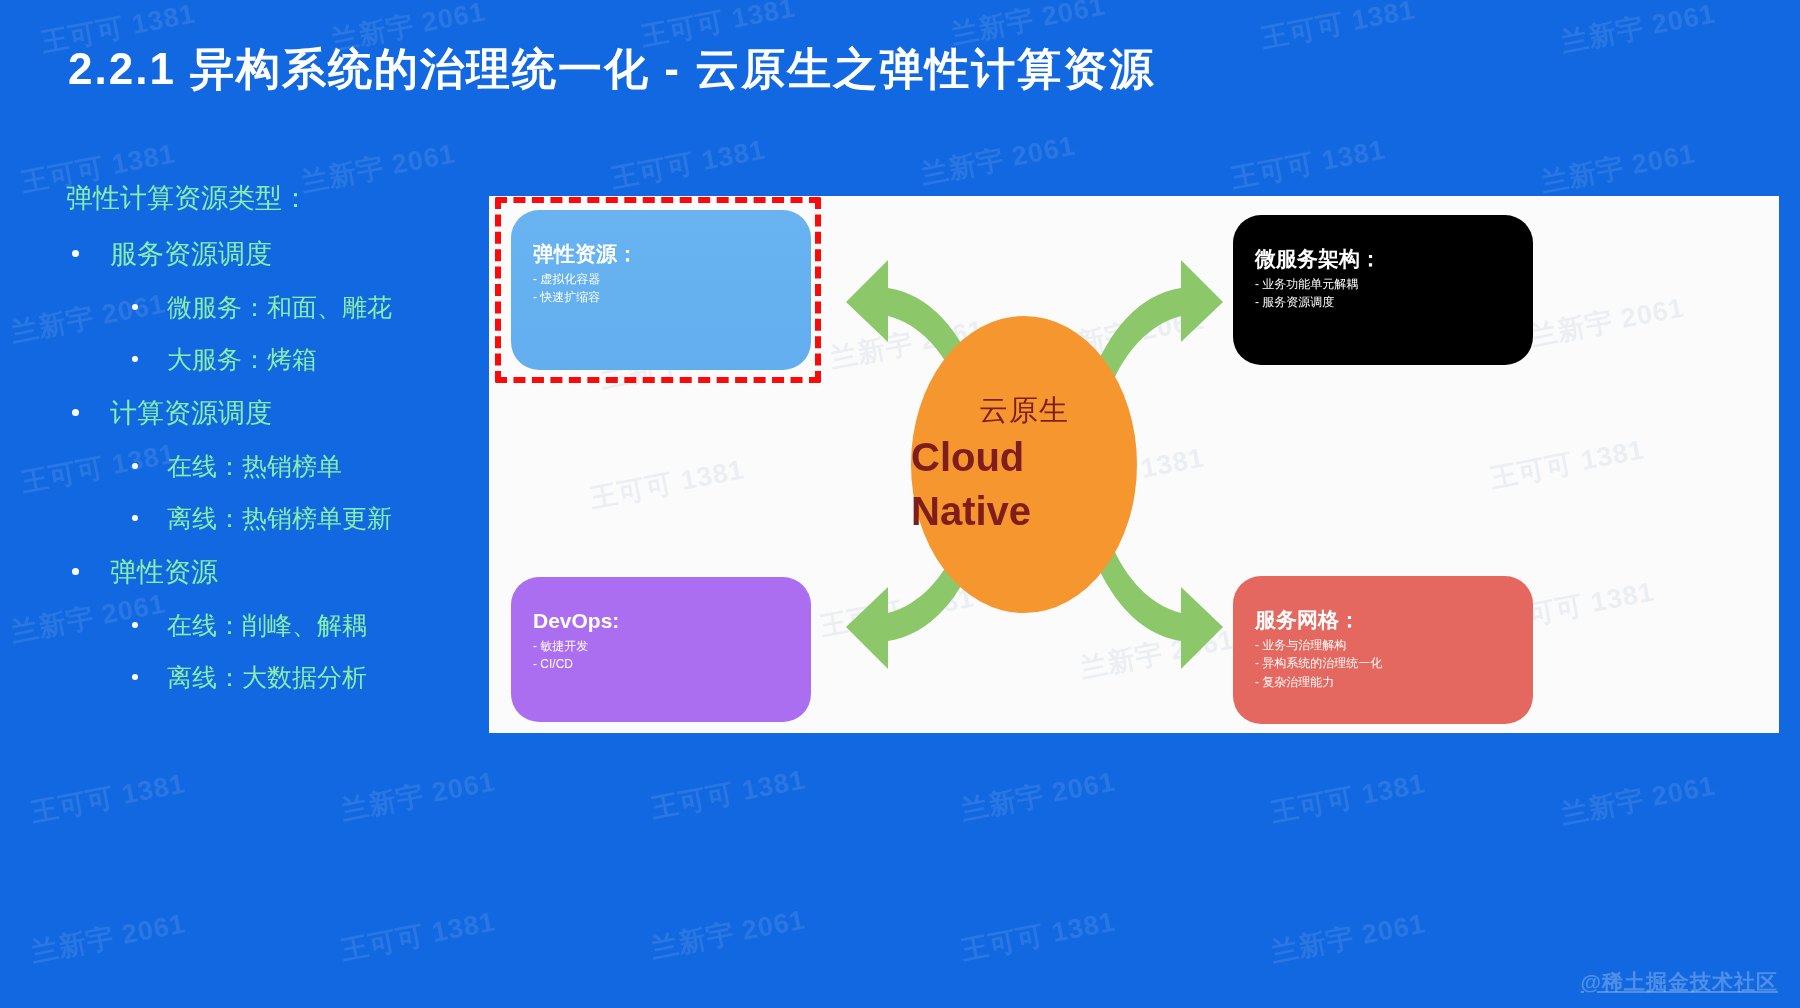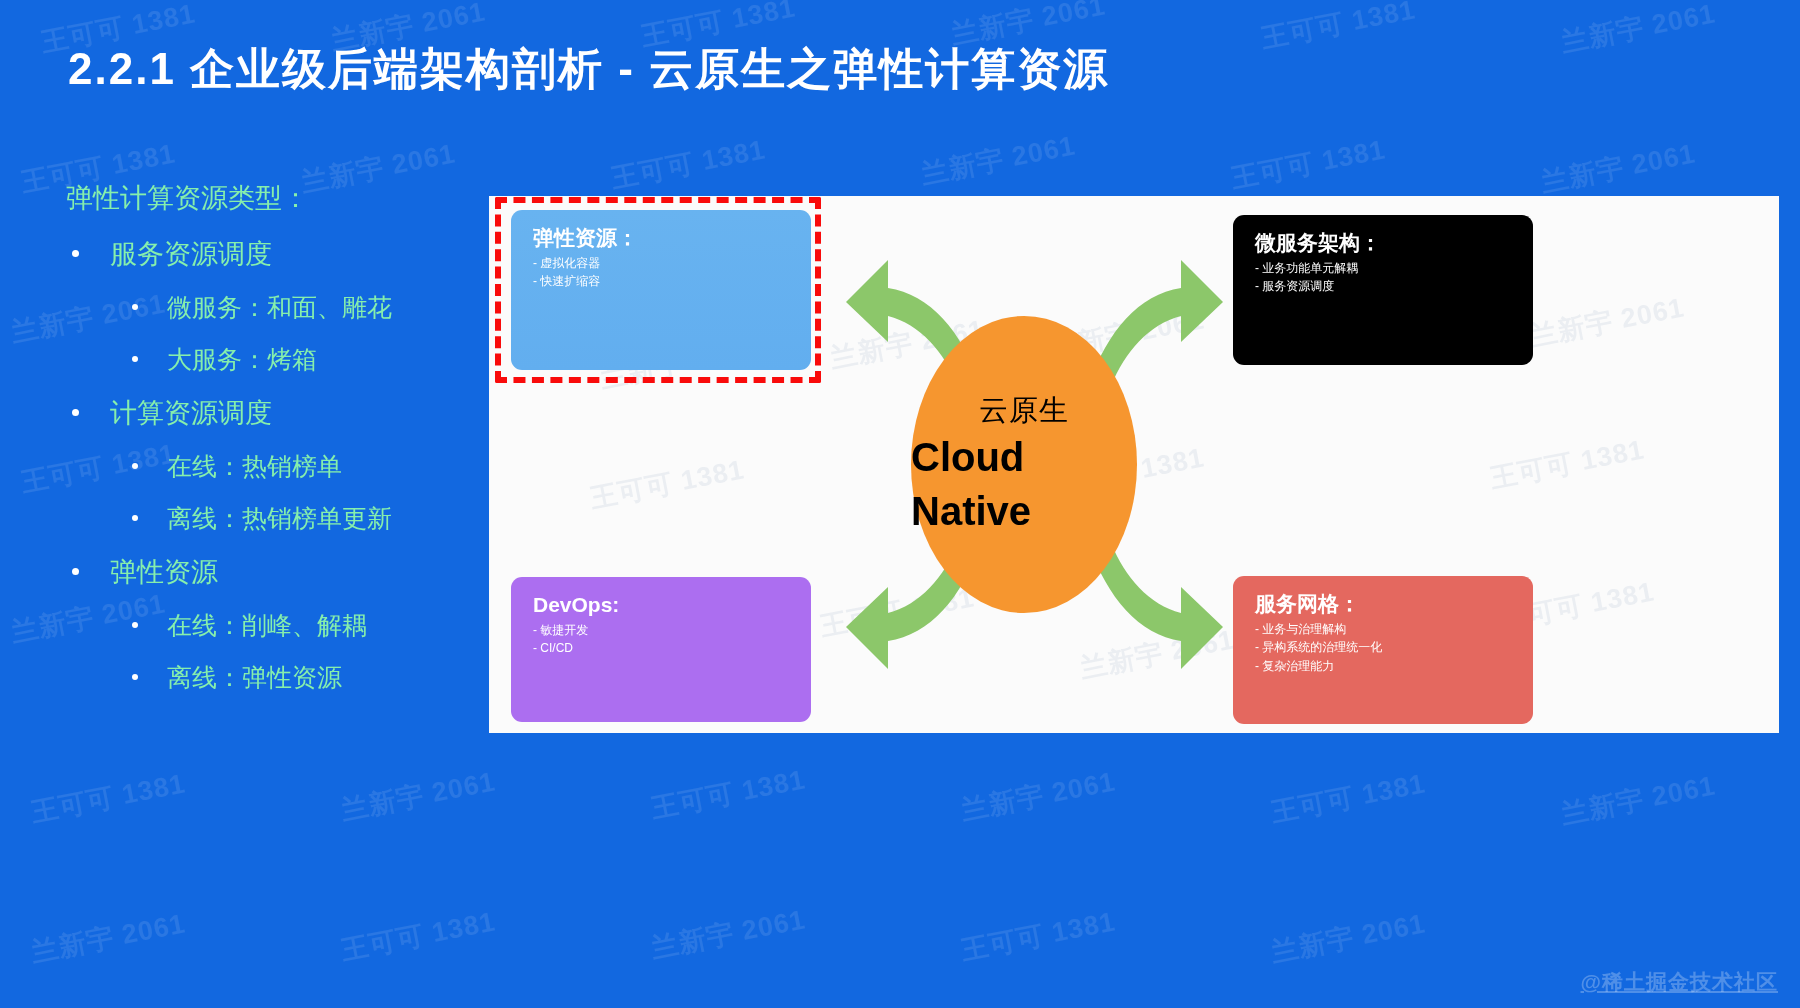--- a/index.html
+++ b/index.html
@@ -106,25 +106,25 @@
     font-size: 27px;
     font-weight: 700;
     white-space: nowrap;
     transform: rotate(-11deg);
     letter-spacing: 1px;
   }
 
   
   .node {
     position: absolute;
-    border-radius: 11px;
+    border-radius: 28px;
     color: #ffffff;
     z-index: 3;
     box-sizing: border-box;
-    padding: 12px 20px 18px 22px;
+    padding: 28px 20px 18px 22px;
   }
   .node .n-title {
     font-size: 21px;
     font-weight: 700;
     line-height: 1.5;
     white-space: nowrap;
   }
   .node .n-line {
     font-size: 12px;
     font-weight: 400;
@@ -169,21 +169,21 @@
     top: 120px;
     width: 226px;
     height: 297px;
     border-radius: 50%;
     background: #f6962f;
     z-index: 3;
     display: flex;
     flex-direction: column;
     align-items: center;
     justify-content: center;
-    color: #000000;
+    color: #7f1d1d;
   }
   .center-node .cn-cn {
     font-size: 29px;
     font-weight: 400;
     line-height: 1.35;
     letter-spacing: 1px;
   }
   .center-node .cn-en {
     font-size: 40px;
     font-weight: 700;
@@ -244,21 +244,21 @@
   <div class="wm" style="left:1270px;top:780px;">王可可 1381</div>
   <div class="wm" style="left:1560px;top:782px;">兰新宇 2061</div>
 
   <div class="wm" style="left:30px;  top:920px;">兰新宇 2061</div>
   <div class="wm" style="left:340px; top:918px;">王可可 1381</div>
   <div class="wm" style="left:650px; top:916px;">兰新宇 2061</div>
   <div class="wm" style="left:960px; top:918px;">王可可 1381</div>
   <div class="wm" style="left:1270px;top:920px;">兰新宇 2061</div>
 </div>
 
-<div class="title">2.2.1  企业级后端架构剖析 - 云原生之弹性计算资源</div>
+<div class="title">2.2.1  异构系统的治理统一化 - 云原生之弹性计算资源</div>
 
 <div class="outline">
   <div class="ol-head">弹性计算资源类型：</div>
 
   <div class="ol-row ol-l1">
     <span class="bullet"></span>
     <span class="ol-text">服务资源调度</span>
   </div>
   <div class="ol-row ol-l2">
     <span class="bullet"></span>
@@ -283,21 +283,21 @@
   <div class="ol-row ol-l1">
     <span class="bullet"></span>
     <span class="ol-text">弹性资源</span>
   </div>
   <div class="ol-row ol-l2">
     <span class="bullet"></span>
     <span class="ol-text">在线：削峰、解耦</span>
   </div>
   <div class="ol-row ol-l2">
     <span class="bullet"></span>
-    <span class="ol-text">离线：弹性资源</span>
+    <span class="ol-text">离线：大数据分析</span>
   </div>
 </div>
 
 <div class="panel">
 
   <div class="panel-wm-layer">
     <div class="panel-wm" style="left:110px; top:150px;">兰新宇 2061</div>
     <div class="panel-wm" style="left:160px; top:58px;">王可可 1381</div>
     <div class="panel-wm" style="left:340px; top:130px;">兰新宇 2061</div>
     <div class="panel-wm" style="left:560px; top:120px;">兰新宇 2061</div>

